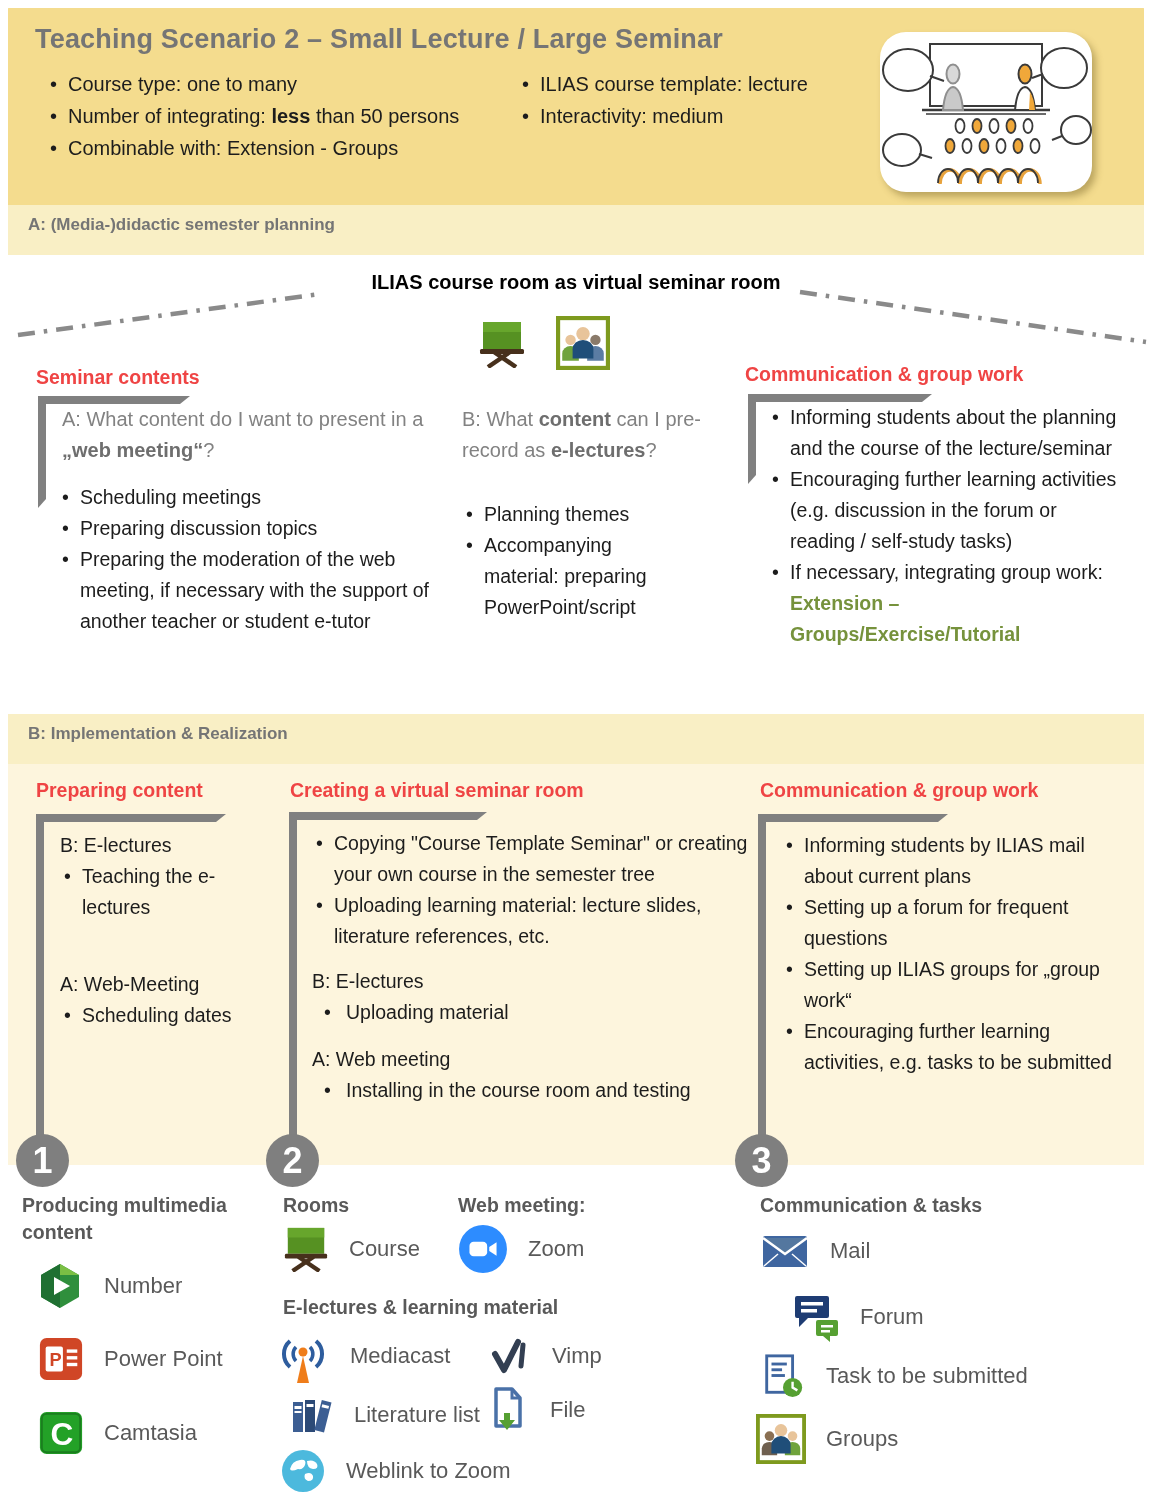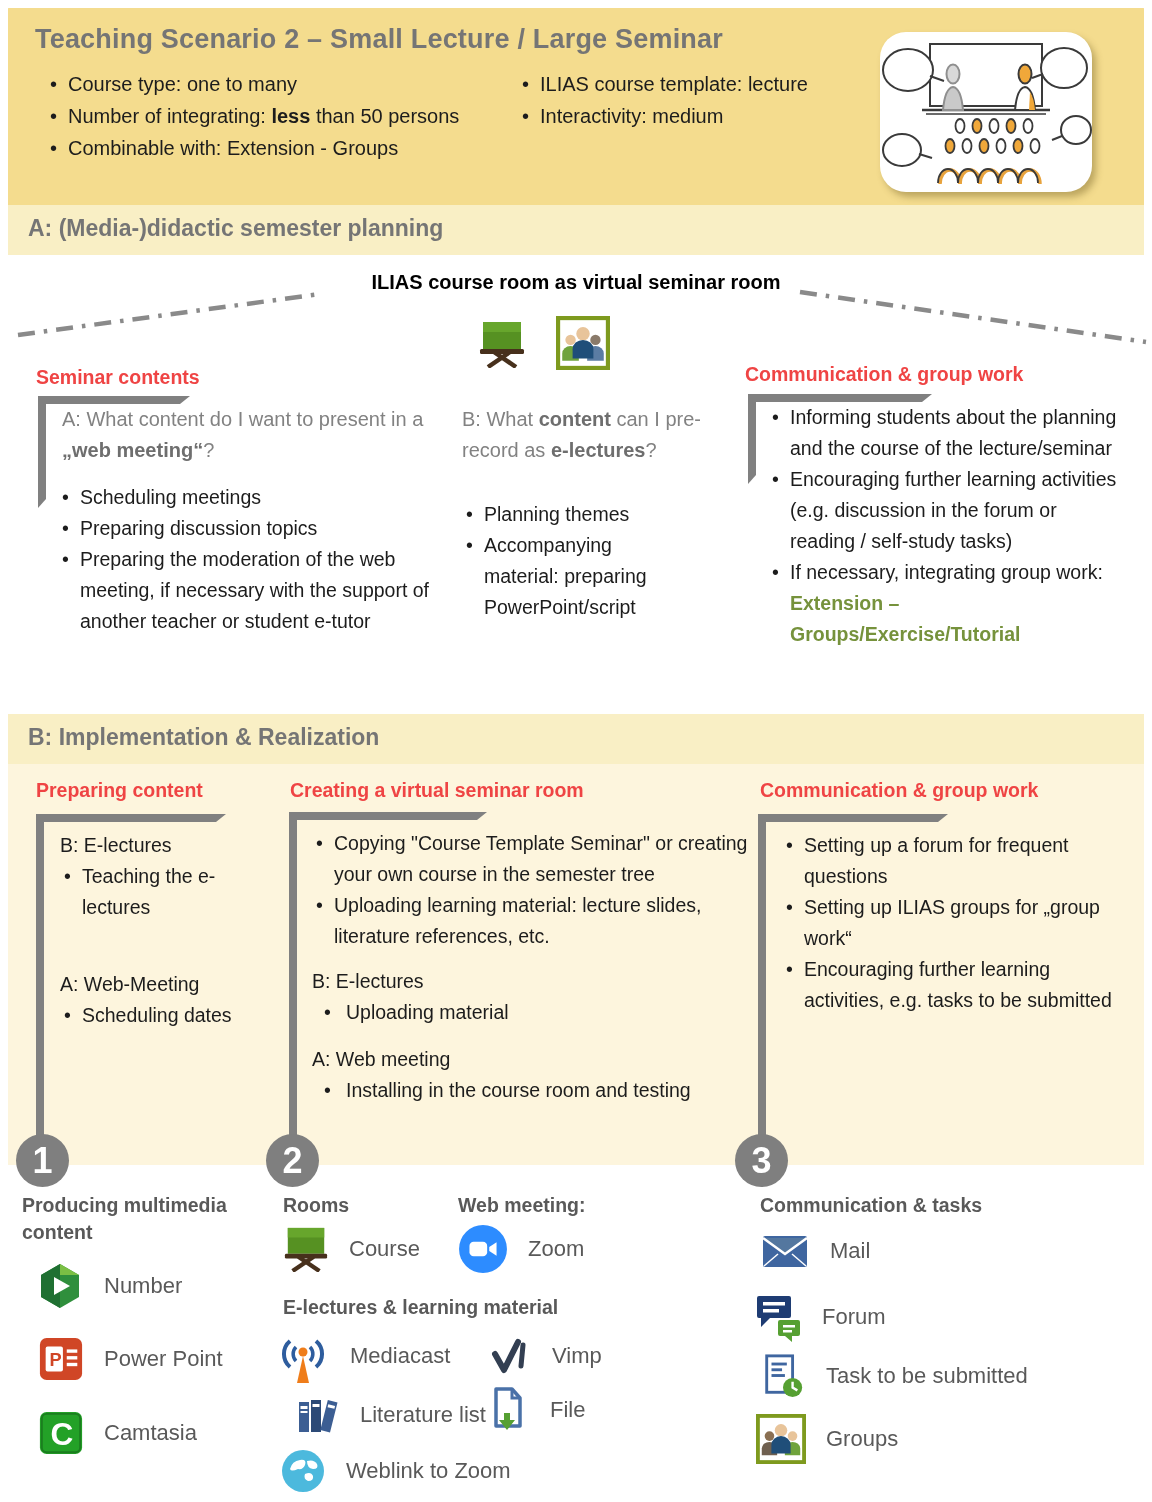--- a/index.html
+++ b/index.html
@@ -13,21 +13,21 @@
   .hlist li { position:relative; padding-left:24px; line-height:32px; }
   .hlist li::before { content:"•"; position:absolute; left:6px; color:#1c1c1c; }
   .hl-left  { left:36px; top:60px; width:420px; }
   .hl-right { left:508px; top:60px; width:360px; }
   .illu-card { position:absolute; left:872px; top:24px; width:212px; height:160px; background:#fff;
                border-radius:26px; box-shadow:4px 5px 7px rgba(120,100,40,.45); }
 
   
   .band { position:absolute; left:8px; width:1136px; height:50px; background:#f9efc5; }
   .band-a { top:205px; } .band-b { top:714px; }
-  .band-title { padding:10px 0 0 20px; font-size:23px; font-weight:bold; color:#757575; }
+  .band-title { padding:10px 0 0 20px; font-size:17px; font-weight:bold; color:#757575; }
 
   
   .banner-title { position:absolute; left:0; top:271px; width:1152px; text-align:center;
                   font-size:20px; font-weight:bold; color:#000000; }
   svg.dashes { position:absolute; left:0; top:250px; }
   .center-icon { position:absolute; }
 
   .col-heading { position:absolute; font-size:19.5px; font-weight:bold; color:#ef4444; }
   .bh { position:absolute; height:8px; background:#808080;
         clip-path:polygon(0 0,100% 0,calc(100% - 10px) 100%,0 100%); }
@@ -224,20 +224,21 @@
     <div class="grp-label">A: Web meeting</div>
     <ul class="bul ind body-txt">
       <li><span>Installing in the course room and testing</span></li>
     </ul>
   </div>
 
   <div class="col-heading" style="left:760px; top:779px;">Communication &amp; group work</div>
   <div class="bh" style="left:758px; top:814px; width:190px;"></div>
   <div class="bv" style="left:758px; top:814px; height:346px;"></div>
   <ul class="bul body-txt abs" style="left:782px; top:830px; width:352px;">
+    <li><span>Informing students by ILIAS mail about current plans</span></li>
     <li><span>Setting up a forum for frequent questions</span></li>
     <li><span>Setting up ILIAS groups for „group work“</span></li>
     <li><span>Encouraging further learning activities, e.g. tasks to be submitted</span></li>
   </ul>
 
   <div class="step" style="left:16px;  top:1134px;">1</div>
   <div class="step" style="left:266px; top:1134px;">2</div>
   <div class="step" style="left:735px; top:1134px;">3</div>
 
   <div class="tool-heading" style="left:22px; top:1192px; width:258px;">Producing multimedia content</div>
@@ -317,21 +318,21 @@
   </div>
   <div class="tool-row" style="left:488px; top:1334px;">
     <span class="icon-box">
       <svg width="44" height="44" viewBox="0 0 44 44">
         <path d="M7 20 L16 36 L30 8" stroke="#333f52" stroke-width="6" fill="none" stroke-linecap="round" stroke-linejoin="round"></path>
         <path d="M35 11 L33 32" stroke="#333f52" stroke-width="5" stroke-linecap="round"></path>
       </svg>
     </span>
     <span class="tool-label">Vimp</span>
   </div>
-  <div class="tool-row" style="left:294px; top:1392px;">
+  <div class="tool-row" style="left:288px; top:1392px;">
     <span class="icon-box">
       <svg width="46" height="46" viewBox="0 0 46 46">
         <rect x="5" y="10" width="10" height="30" fill="#3c5e93"></rect>
         <rect x="6.5" y="14" width="7" height="3" fill="#fff"></rect>
         <rect x="6.5" y="19" width="7" height="2" fill="#fff"></rect>
         <rect x="17" y="8" width="10" height="32" fill="#2c4a77"></rect>
         <rect x="18.5" y="12" width="7" height="3" fill="#fff"></rect>
         <g transform="rotate(14 36 24)">
           <rect x="30" y="9" width="10" height="31" fill="#3c5e93"></rect>
           <rect x="31.5" y="13" width="7" height="3" fill="#fff"></rect>
@@ -368,21 +369,21 @@
       <svg width="50" height="42" viewBox="0 0 50 42">
         <rect x="3" y="6" width="44" height="31" rx="2" fill="#3f66a0"></rect>
         <path d="M3 8 L25 23 L47 8 Z" fill="#54779f"></path>
         <path d="M3 8 L25 24 L47 8" stroke="#fff" stroke-width="2.5" fill="none"></path>
         <path d="M4 36 L18 24" stroke="#fff" stroke-width="1.5"></path>
         <path d="M46 36 L32 24" stroke="#fff" stroke-width="1.5"></path>
       </svg>
     </span>
     <span class="tool-label">Mail</span>
   </div>
-  <div class="tool-row" style="left:754px; top:1292px;">
+  <div class="tool-row" style="left:792px; top:1292px;">
     <span class="icon-box">
       <svg width="48" height="50" viewBox="0 0 48 50">
         <path d="M5 4 h30 a2 2 0 0 1 2 2 v18 a2 2 0 0 1 -2 2 h-19 l-9 9 v-9 h-2 a2 2 0 0 1 -2 -2 v-18 a2 2 0 0 1 2 -2 z" fill="#1e3c73"></path>
         <rect x="9" y="10" width="22" height="3.5" fill="#fff"></rect>
         <rect x="9" y="17" width="16" height="3.5" fill="#fff"></rect>
         <path d="M26 28 h18 a2 2 0 0 1 2 2 v12 a2 2 0 0 1 -2 2 h-6 v6 l-7 -6 h-5 a2 2 0 0 1 -2 -2 v-12 a2 2 0 0 1 2 -2 z" fill="#56a032"></path>
         <rect x="29" y="33" width="12" height="2.5" fill="#fff"></rect>
         <rect x="29" y="38" width="9" height="2.5" fill="#fff"></rect>
       </svg>
     </span>

